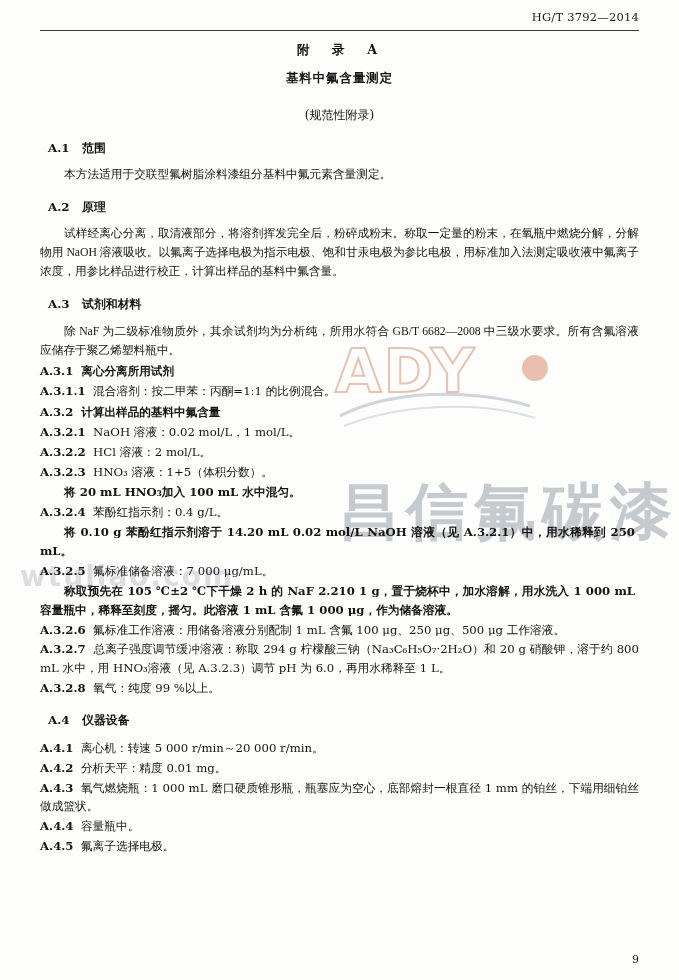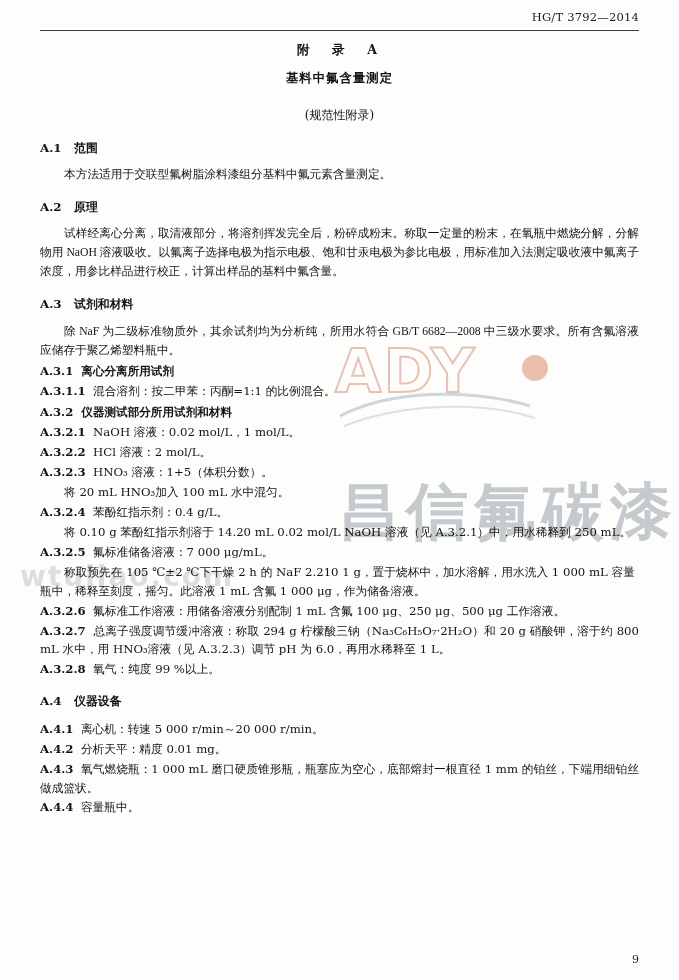--- a/index.html
+++ b/index.html
@@ -71,20 +71,21 @@
     margin: 0 0 18px 0;
   }
   .h2 {
     font-weight: bold;
     font-size: 11.9px;
     margin: 13px 0 8px 0;
   }
   .h2 .num {
     display: inline-block;
     min-width: 34px;
+    margin-left: 8px;
   }
   .h3 {
     font-weight: bold;
     font-size: 11.6px;
     margin: 2px 0 1px 0;
   }
   .para {
     margin: 0 0 2px 0;
     text-align: justify;
     text-justify: inter-ideograph;
@@ -97,20 +98,21 @@
     text-justify: inter-ideograph;
   }
   .item .lbl {
     font-weight: bold;
   }
   .cont {
     text-indent: 24px;
     margin: 0 4px 1px 0;
     text-align: justify;
     text-justify: inter-ideograph;
+    font-weight: bold;
   }
   .pageno {
     position: absolute;
     right: 40px;
     bottom: 14px;
     font-size: 11px;
     color: #1b1b1b;
   }
   
   .wm {
@@ -198,21 +200,21 @@
 
     <div class="h3">
       <span>A.3.1</span>&nbsp;&nbsp;<span>离心分离所用试剂</span>
     </div>
 
     <p class="item">
       <span class="lbl">A.3.1.1</span>&nbsp;&nbsp;<span>混合溶剂：按二甲苯：丙酮=1:1 的比例混合。</span>
     </p>
 
     <div class="h3">
-      <span>A.3.2</span>&nbsp;&nbsp;<span>仪器测试部分所用试剂和材料</span>
+      <span>A.3.2</span>&nbsp;&nbsp;<span>计算出样品的基料中氟含量</span>
     </div>
 
     <p class="item">
       <span class="lbl">A.3.2.1</span>&nbsp;&nbsp;<span>NaOH 溶液：0.02 mol/L，1 mol/L。</span>
     </p>
     <p class="item">
       <span class="lbl">A.3.2.2</span>&nbsp;&nbsp;<span>HCl 溶液：2 mol/L。</span>
     </p>
     <p class="item">
       <span class="lbl">A.3.2.3</span>&nbsp;&nbsp;<span>HNO₃ 溶液：1+5（体积分数）。</span>
@@ -247,18 +249,21 @@
       <span class="lbl">A.4.1</span>&nbsp;&nbsp;<span>离心机：转速 5 000 r/min～20 000 r/min。</span>
     </p>
     <p class="item">
       <span class="lbl">A.4.2</span>&nbsp;&nbsp;<span>分析天平：精度 0.01 mg。</span>
     </p>
     <p class="item">
       <span class="lbl">A.4.3</span>&nbsp;&nbsp;<span>氧气燃烧瓶：1 000 mL 磨口硬质锥形瓶，瓶塞应为空心，底部熔封一根直径 1 mm 的铂丝，下端用细铂丝做成篮状。</span>
     </p>
     <p class="item">
       <span class="lbl">A.4.4</span>&nbsp;&nbsp;<span>容量瓶中。</span>
+    </p>
+    <p class="item">
+      <span class="lbl">A.4.5</span>&nbsp;&nbsp;<span>氟离子选择电极。</span>
     </p>
 
   </div>
 
   <div class="pageno">9</div>
 </div>
 
 </body></html>

